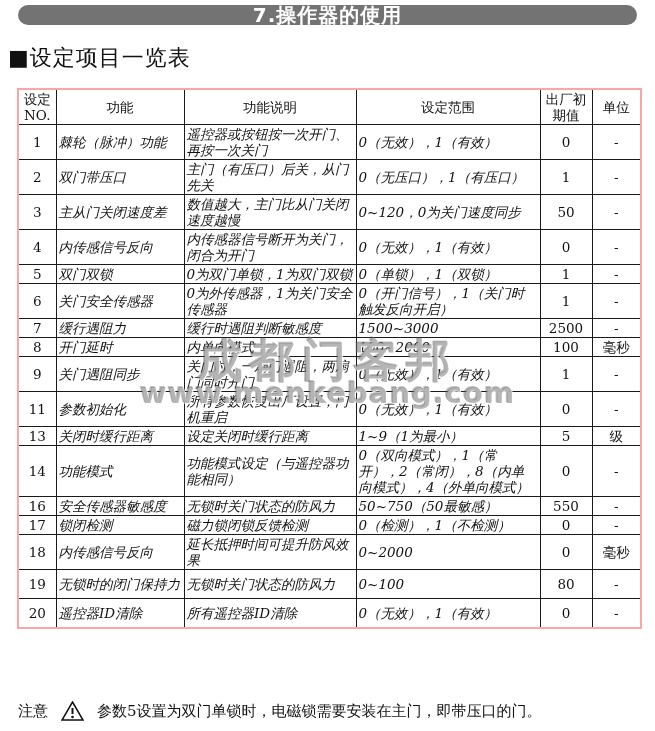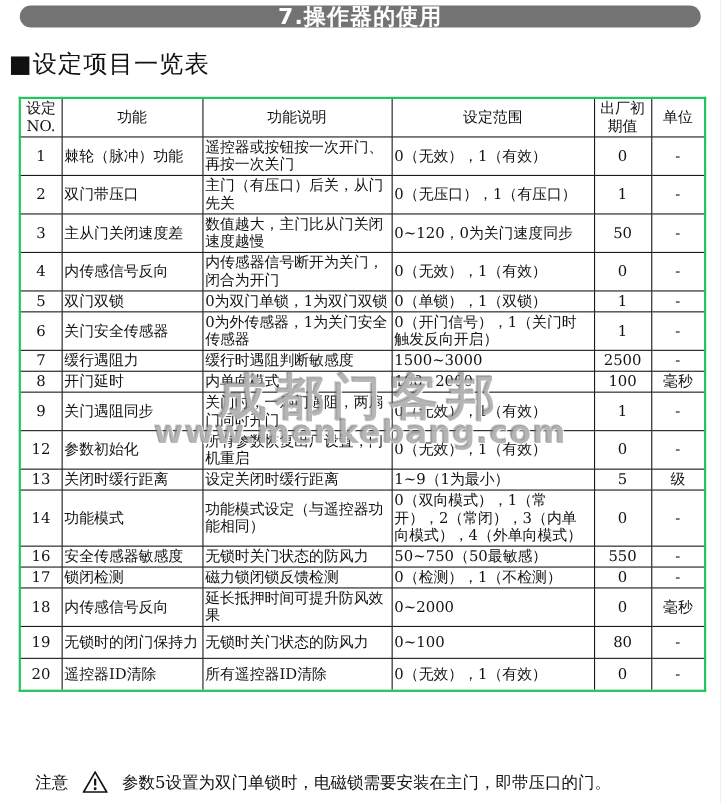--- a/index.html
+++ b/index.html
@@ -30,39 +30,39 @@
     border-collapse:collapse;table-layout:fixed;width:623px;
     font-size:13.5px;line-height:16px;
   }
   th,td{
     border:1px solid #1a1a1a;
     padding:1px 2px;
     vertical-align:middle;
     overflow:hidden;
     word-break:break-all;
   }
-  table{border:2px solid #22c55e;}
+  table{border:2px solid #fca5a5;}
   th{font-weight:normal;text-align:center;white-space:pre-line;}
   td.c-no,td.c-def,td.c-unit{text-align:center;}
-  td.c-func,td.c-desc,td.c-range{text-align:left;}
+  td.c-func,td.c-desc,td.c-range{text-align:left;font-style:italic;}
   tbody tr.tall td{height:26px;}
   
   .watermark{
     position:absolute;left:0;top:344px;width:100%;
     text-align:center;pointer-events:none;
     font-family:"DejaVu Sans","Liberation Sans",sans-serif;
     font-weight:bold;
     color:rgba(125,125,125,0.55);
     text-shadow:1px 1px 0 rgba(255,255,255,0.9), -1px -1px 0 rgba(80,80,80,0.35);
   }
   .watermark .wm1{font-size:45px;letter-spacing:7px;line-height:34px;}
   .watermark .wm2{font-size:29px;letter-spacing:1px;line-height:30px;}
   
   .note{
-    position:absolute;left:32px;top:701px;
+    position:absolute;left:18px;top:701px;
     display:flex;align-items:center;gap:9px;
     font-size:15px;
   }
   .note .warn-icon{display:inline-flex;margin:0 4px;}
 </style>
 </head>
 <body>
 
 <div class="page">
 
@@ -161,40 +161,40 @@
           </tr>
           <tr>
             <td class="c-no">9</td>
             <td class="c-func">关门遇阻同步</td>
             <td class="c-desc">关门时，一扇门遇阻，两扇门同时开门</td>
             <td class="c-range">0（无效），1（有效）</td>
             <td class="c-def">1</td>
             <td class="c-unit">-</td>
           </tr>
           <tr>
-            <td class="c-no">12</td>
+            <td class="c-no">11</td>
             <td class="c-func">参数初始化</td>
             <td class="c-desc">所有参数恢复出厂设置，门机重启</td>
             <td class="c-range">0（无效），1（有效）</td>
             <td class="c-def">0</td>
             <td class="c-unit">-</td>
           </tr>
           <tr>
             <td class="c-no">13</td>
             <td class="c-func">关闭时缓行距离</td>
             <td class="c-desc">设定关闭时缓行距离</td>
             <td class="c-range">1~9（1为最小）</td>
             <td class="c-def">5</td>
             <td class="c-unit">级</td>
           </tr>
           <tr>
             <td class="c-no">14</td>
             <td class="c-func">功能模式</td>
             <td class="c-desc">功能模式设定（与遥控器功能相同）</td>
-            <td class="c-range">0（双向模式），1（常开），2（常闭），3（内单向模式），4（外单向模式）</td>
+            <td class="c-range">0（双向模式），1（常开），2（常闭），8（内单向模式），4（外单向模式）</td>
             <td class="c-def">0</td>
             <td class="c-unit">-</td>
           </tr>
           <tr>
             <td class="c-no">16</td>
             <td class="c-func">安全传感器敏感度</td>
             <td class="c-desc">无锁时关门状态的防风力</td>
             <td class="c-range">50~750（50最敏感）</td>
             <td class="c-def">550</td>
             <td class="c-unit">-</td>

